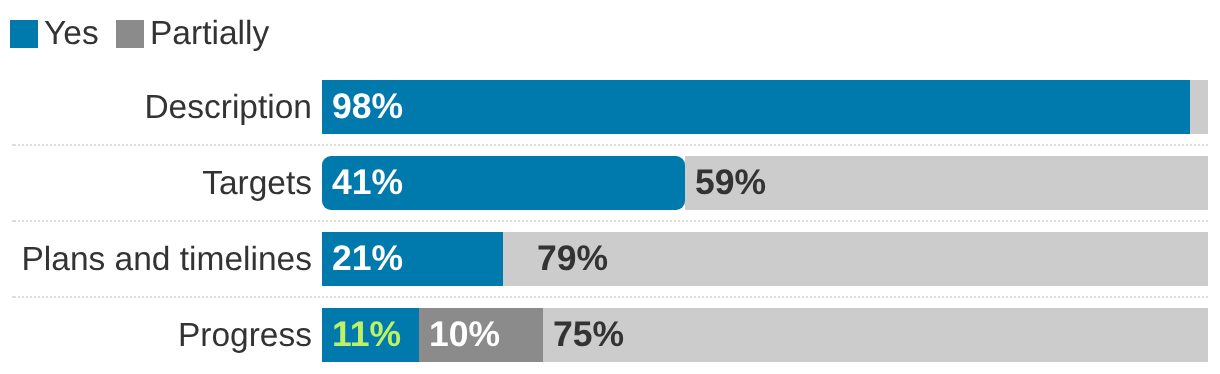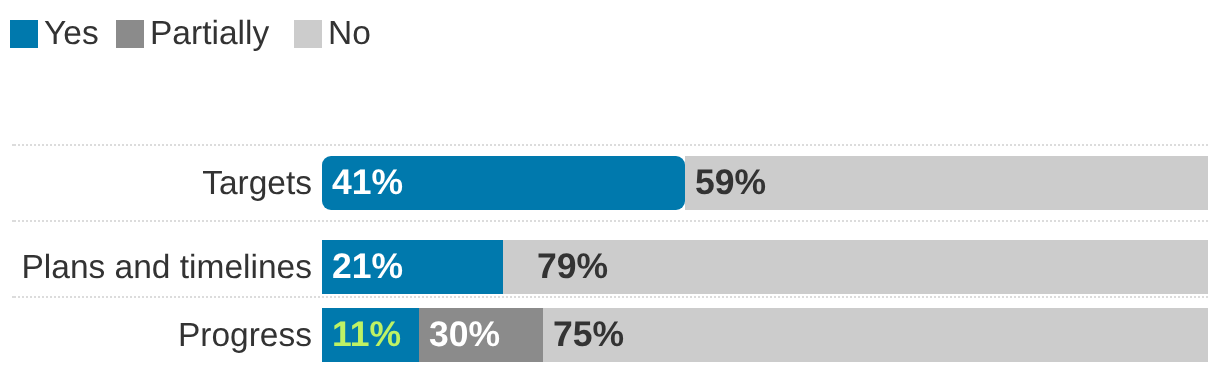--- a/index.html
+++ b/index.html
@@ -109,62 +109,69 @@
 
   <div class="legend">
     <div class="legend-item" style="left:10px">
       <span class="legend-swatch" style="background: rgb(0, 121, 173);"></span>
       <span class="legend-label">Yes</span>
     </div>
     <div class="legend-item" style="left:116px">
       <span class="legend-swatch" style="background: rgb(139, 139, 139);"></span>
       <span class="legend-label">Partially</span>
     </div>
-    <div class="legend-item" style="left:294px">
-      <span class="legend-swatch" style="background: rgb(204, 204, 204);"></span>
-      <span class="legend-label">No</span>
+  </div>
+
+  <div class="row" style="top:80px">
+    <div class="row-label">Description</div>
+    <div class="bar">
+      <div class="seg" style="width: 98%; background: rgb(0, 121, 173);">
+          <span class="seg-value" style="color: rgb(255, 255, 255);">98%</span>
+        </div>
+      <div class="seg" style="width: 2%; background: rgb(204, 204, 204);">
+          <span class="seg-value" style="color: rgb(51, 51, 51);"></span>
+        </div>
     </div>
   </div>
-
   <div class="sep" style="top:144px"></div>
 
   <div class="row" style="top:156px">
     <div class="row-label">Targets</div>
     <div class="bar">
       <div class="seg" style="width: 41%; background: rgb(0, 121, 173); border-radius: 9px;">
           <span class="seg-value" style="color: rgb(255, 255, 255);">41%</span>
         </div>
       <div class="seg" style="width: 59%; background: rgb(204, 204, 204);">
           <span class="seg-value" style="color: rgb(51, 51, 51);">59%</span>
         </div>
     </div>
   </div>
   <div class="sep" style="top:220px"></div>
 
-  <div class="row" style="top:240px">
+  <div class="row" style="top:232px">
     <div class="row-label">Plans and timelines</div>
     <div class="bar">
       <div class="seg" style="width: 21%; background: rgb(0, 121, 173);">
           <span class="seg-value" style="color: #ffffff;">21%</span>
         </div>
       <div class="seg" style="width: 79%; background: rgb(204, 204, 204); padding-left: 24px;">
           <span class="seg-value" style="color: rgb(51, 51, 51);">79%</span>
         </div>
     </div>
   </div>
   <div class="sep" style="top:296px"></div>
 
   <div class="row" style="top:308px">
     <div class="row-label">Progress</div>
     <div class="bar">
       <div class="seg" style="width: 11%; background: rgb(0, 121, 173);">
           <span class="seg-value" style="color: #bef264;">11%</span>
         </div>
       <div class="seg" style="width: 14%; background: rgb(139, 139, 139);">
-          <span class="seg-value" style="color: rgb(255, 255, 255);">30%</span>
+          <span class="seg-value" style="color: rgb(255, 255, 255);">10%</span>
         </div>
       <div class="seg" style="width: 75%; background: rgb(204, 204, 204);">
           <span class="seg-value" style="color: rgb(51, 51, 51);">75%</span>
         </div>
     </div>
   </div>
 
 </div>
 
 </body></html>

